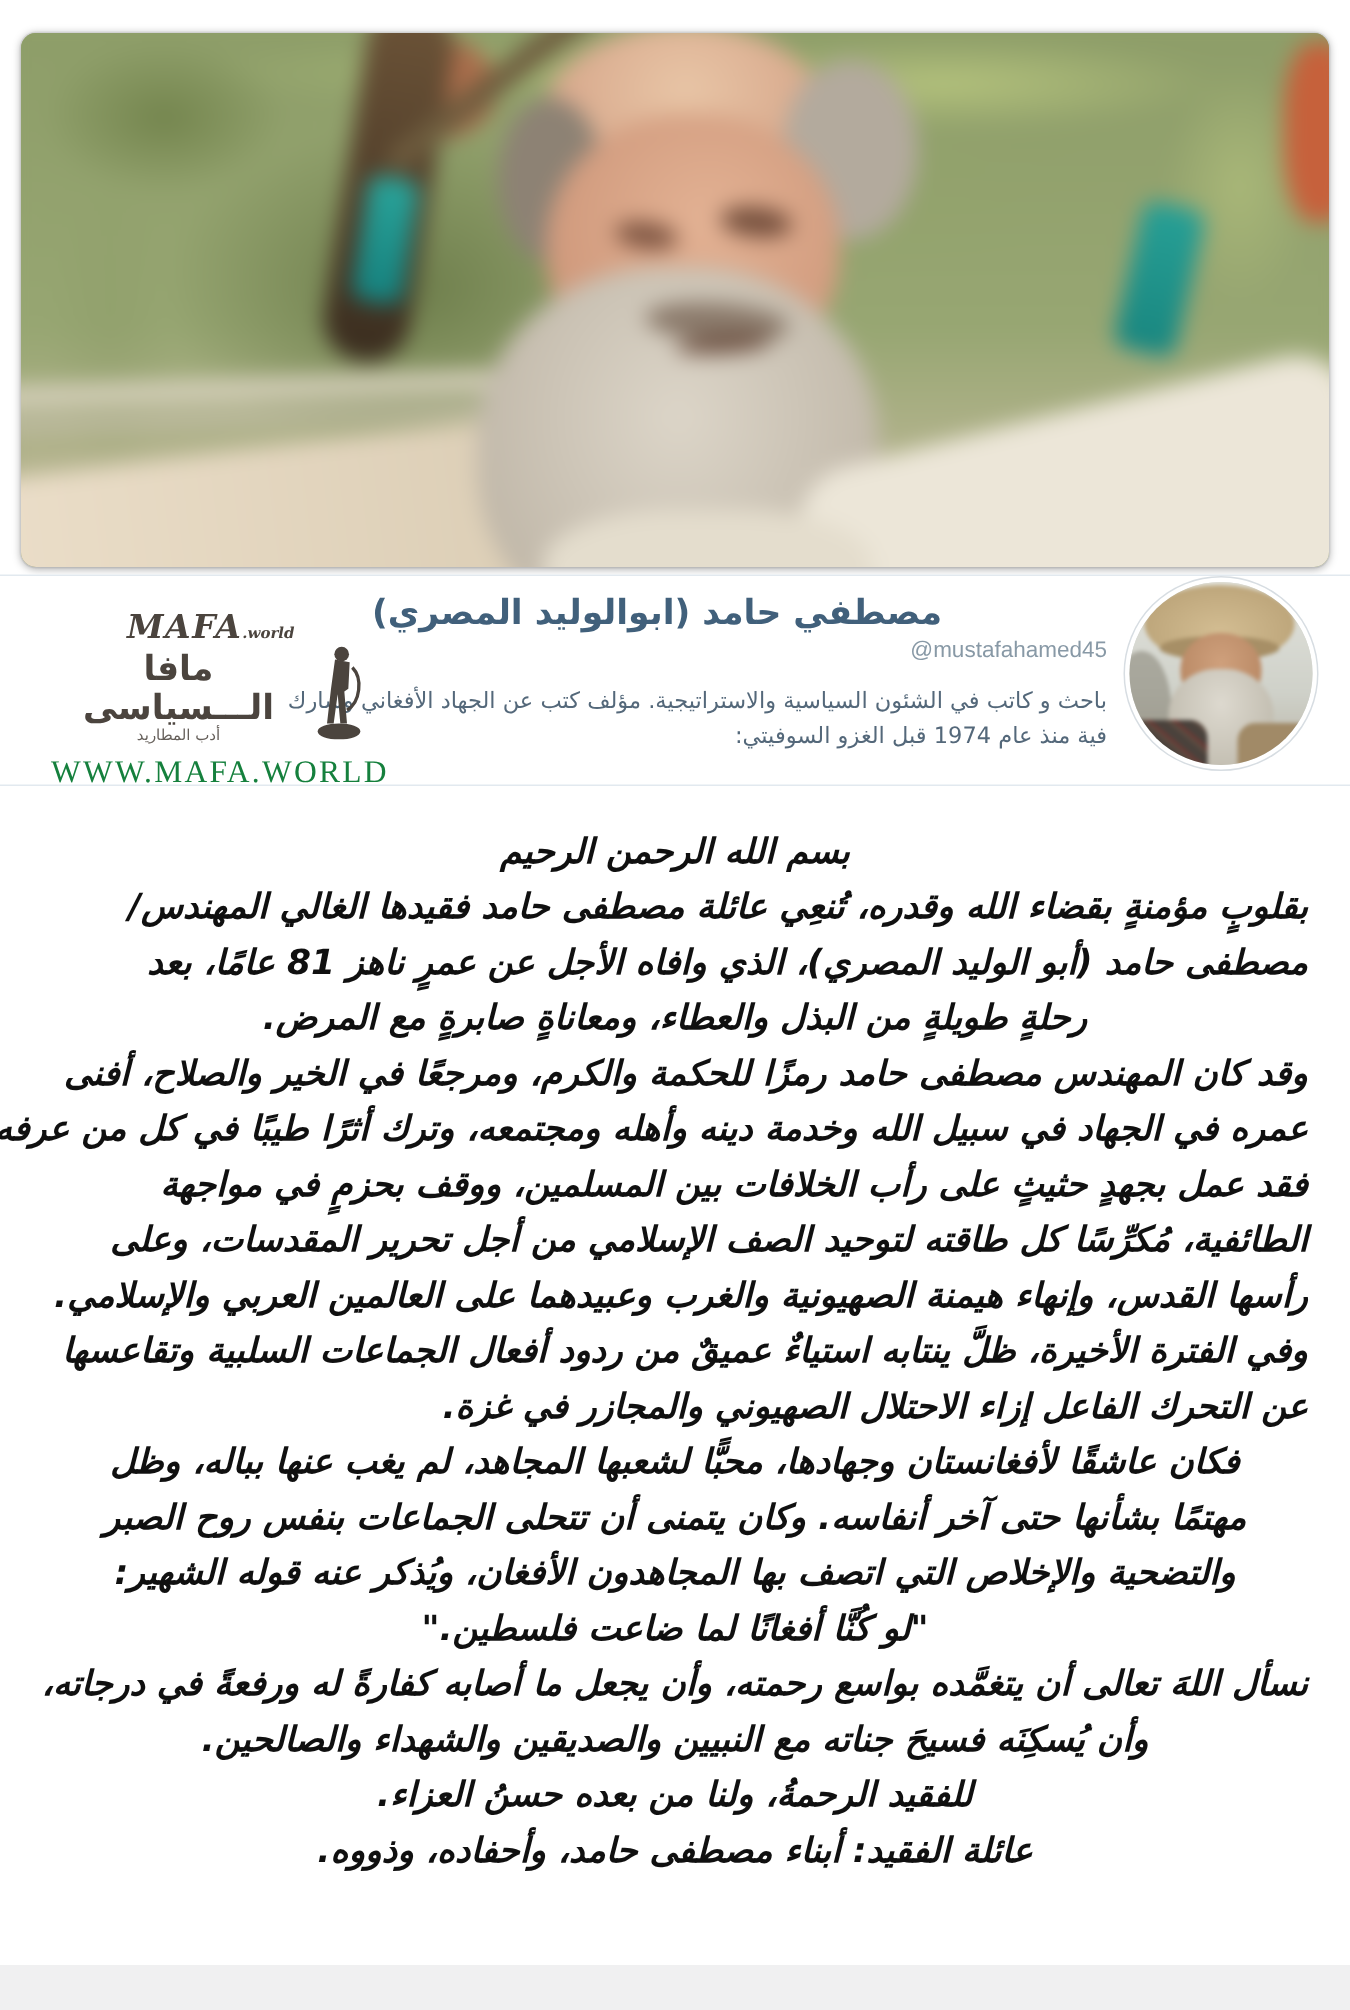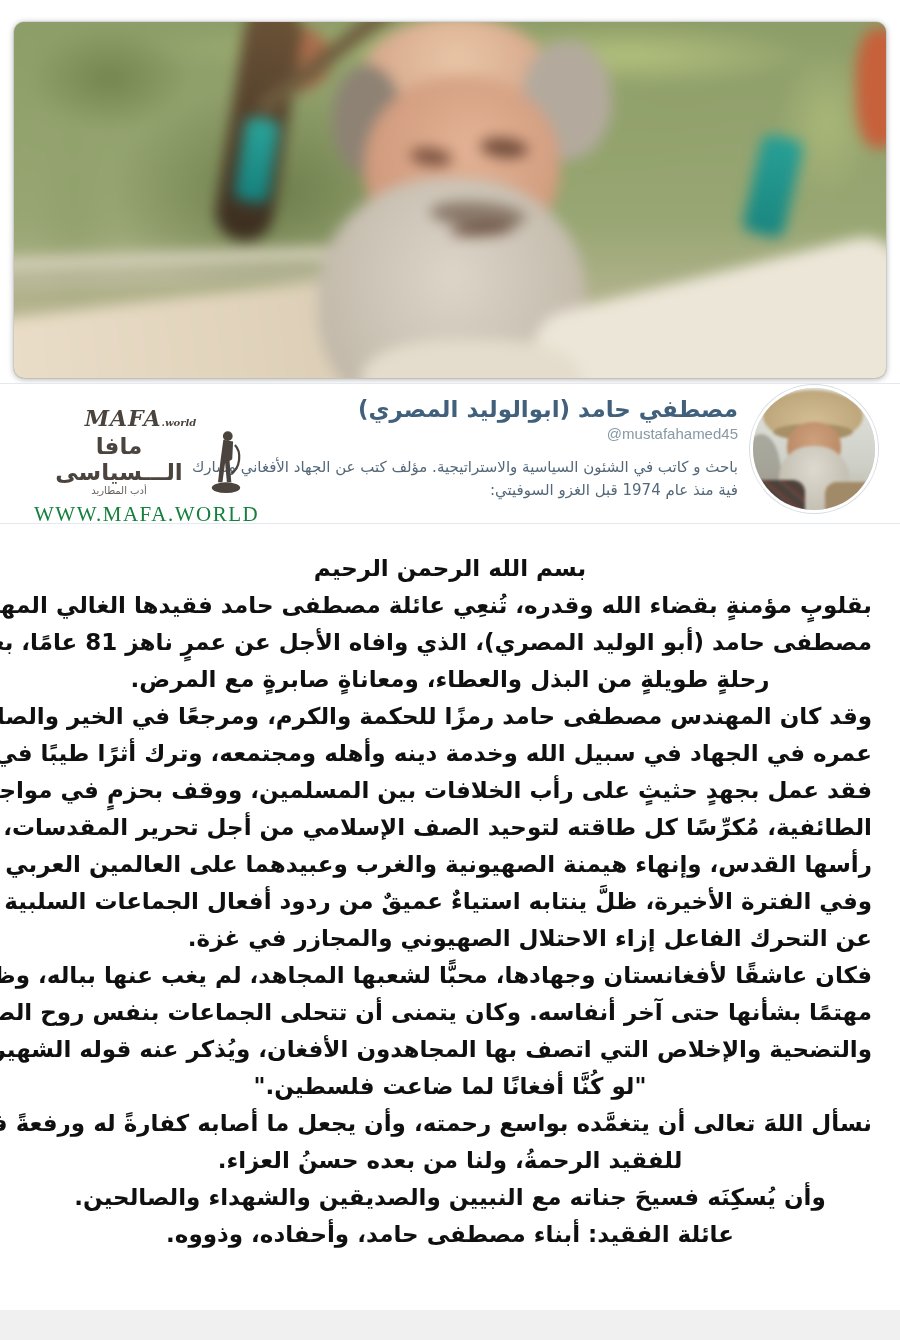--- a/index.html
+++ b/index.html
@@ -65,39 +65,39 @@
   .a-hat{position:absolute;left:14px;top:6px;width:100px;height:52px;background:radial-gradient(ellipse at 50% 60%,#d3bd92,#b59d72);border-radius:50%;}
   .a-hatband{position:absolute;left:24px;top:40px;width:80px;height:16px;background:#a78f66;border-radius:50%;}
   .a-face{position:absolute;left:38px;top:38px;width:54px;height:50px;background:radial-gradient(ellipse at 50% 40%,#cfa07c,#b3835f);border-radius:48%;}
   .a-beard{position:absolute;left:30px;top:62px;width:70px;height:66px;background:radial-gradient(ellipse at 50% 35%,#ddd9cf,#b9b4a6);border-radius:46%;}
   .a-jacket-left{position:absolute;left:-8px;top:96px;width:64px;height:50px;background:repeating-linear-gradient(40deg,#4a423c 0 6px,#5a4a40 6px 9px,#6b3a35 9px 11px);border-radius:12px;}
   .a-jacket-right{position:absolute;right:-6px;top:98px;width:60px;height:48px;background:#a18a67;border-radius:12px;}
 
   .profile-text{
     position:absolute;right:162px;top:12px;width:600px;text-align:right;direction:rtl;
   }
-  .profile-name{font-size:23px;font-weight:bold;color:var(--name-text,#41607b);line-height:27px;}
+  .profile-name{font-size:23px;font-weight:bold;color:var(--name-text,#41607b);line-height:27px;text-align:center;}
   .profile-handle{direction:ltr;unicode-bidi:embed;font-family:"Liberation Sans",sans-serif;font-size:15px;color:var(--handle-text,#8899a6);line-height:20px;margin-top:1px;}
   .profile-bio{margin-top:12px;font-size:15px;color:var(--bio-text,#54687a);line-height:23px;}
   .profile-link{display:block;direction:ltr;unicode-bidi:embed;text-align:right;font-family:"Liberation Sans",sans-serif;
     font-size:15px;color:var(--accent-link,#55acee);line-height:23px;text-decoration:none;cursor:pointer;}
 
   .brand{position:absolute;left:34px;top:24px;width:210px;text-align:center;color:var(--logo-text,#4b443e);cursor:pointer;}
   .brand-row{display:flex;align-items:flex-end;justify-content:center;gap:4px;}
   .brand-col{display:flex;flex-direction:column;align-items:center;}
   .brand-script{font-family:"DejaVu Serif",serif;font-style:italic;font-weight:bold;font-size:22px;line-height:20px;letter-spacing:1px;margin-left:43px;}
   .brand-script .suffix{font-size:10px;letter-spacing:0;}
   .brand-arabic{font-size:23px;font-weight:bold;line-height:26px;direction:rtl;}
   .brand-sub{font-size:10px;direction:rtl;line-height:12px;opacity:.85;}
   .brand-url{font-family:"Liberation Serif",serif;font-size:21px;letter-spacing:1.5px;color:#15803d;margin-top:5px;line-height:24px;}
 
   
   .document{
     position:absolute;left:28px;top:550px;width:844px;direction:rtl;
-    font-size:23px;font-weight:bold;color:var(--body-text,#101010);line-height:37px;
+    font-size:23px;font-weight:bold;color:var(--body-text,#101010);line-height:37px;font-style:italic;
   }
   .doc-line{white-space:nowrap;}
   .doc-line.c{text-align:center;}
   .doc-line.r{text-align:right;}
 
   .footer-bar{position:absolute;left:0;top:1310px;width:900px;height:30px;background:var(--footer-bar,#f0f0f1);}
 </style>
 </head>
 <body>
 
@@ -181,18 +181,18 @@
     <div class="doc-line r">فقد عمل بجهدٍ حثيثٍ على رأب الخلافات بين المسلمين، ووقف بحزمٍ في مواجهة</div>
     <div class="doc-line r">الطائفية، مُكرِّسًا كل طاقته لتوحيد الصف الإسلامي من أجل تحرير المقدسات، وعلى</div>
     <div class="doc-line r">رأسها القدس، وإنهاء هيمنة الصهيونية والغرب وعبيدهما على العالمين العربي والإسلامي.</div>
     <div class="doc-line r">وفي الفترة الأخيرة، ظلَّ ينتابه استياءٌ عميقٌ من ردود أفعال الجماعات السلبية وتقاعسها</div>
     <div class="doc-line r">عن التحرك الفاعل إزاء الاحتلال الصهيوني والمجازر في غزة.</div>
     <div class="doc-line c">فكان عاشقًا لأفغانستان وجهادها، محبًّا لشعبها المجاهد، لم يغب عنها بباله، وظل</div>
     <div class="doc-line c">مهتمًا بشأنها حتى آخر أنفاسه. وكان يتمنى أن تتحلى الجماعات بنفس روح الصبر</div>
     <div class="doc-line c">والتضحية والإخلاص التي اتصف بها المجاهدون الأفغان، ويُذكر عنه قوله الشهير:</div>
     <div class="doc-line c">"لو كُنَّا أفغانًا لما ضاعت فلسطين."</div>
     <div class="doc-line r">نسأل اللهَ تعالى أن يتغمَّده بواسع رحمته، وأن يجعل ما أصابه كفارةً له ورفعةً في درجاته،</div>
+    <div class="doc-line c">وأن يُسكِنَه فسيحَ جناته مع النبيين والصديقين والشهداء والصالحين.</div>
     <div class="doc-line c">للفقيد الرحمةُ، ولنا من بعده حسنُ العزاء.</div>
-    <div class="doc-line c">وأن يُسكِنَه فسيحَ جناته مع النبيين والصديقين والشهداء والصالحين.</div>
     <div class="doc-line c">عائلة الفقيد: أبناء مصطفى حامد، وأحفاده، وذووه.</div>
   </div>
 
 <div class="footer-bar"></div>
 
 </body></html>

